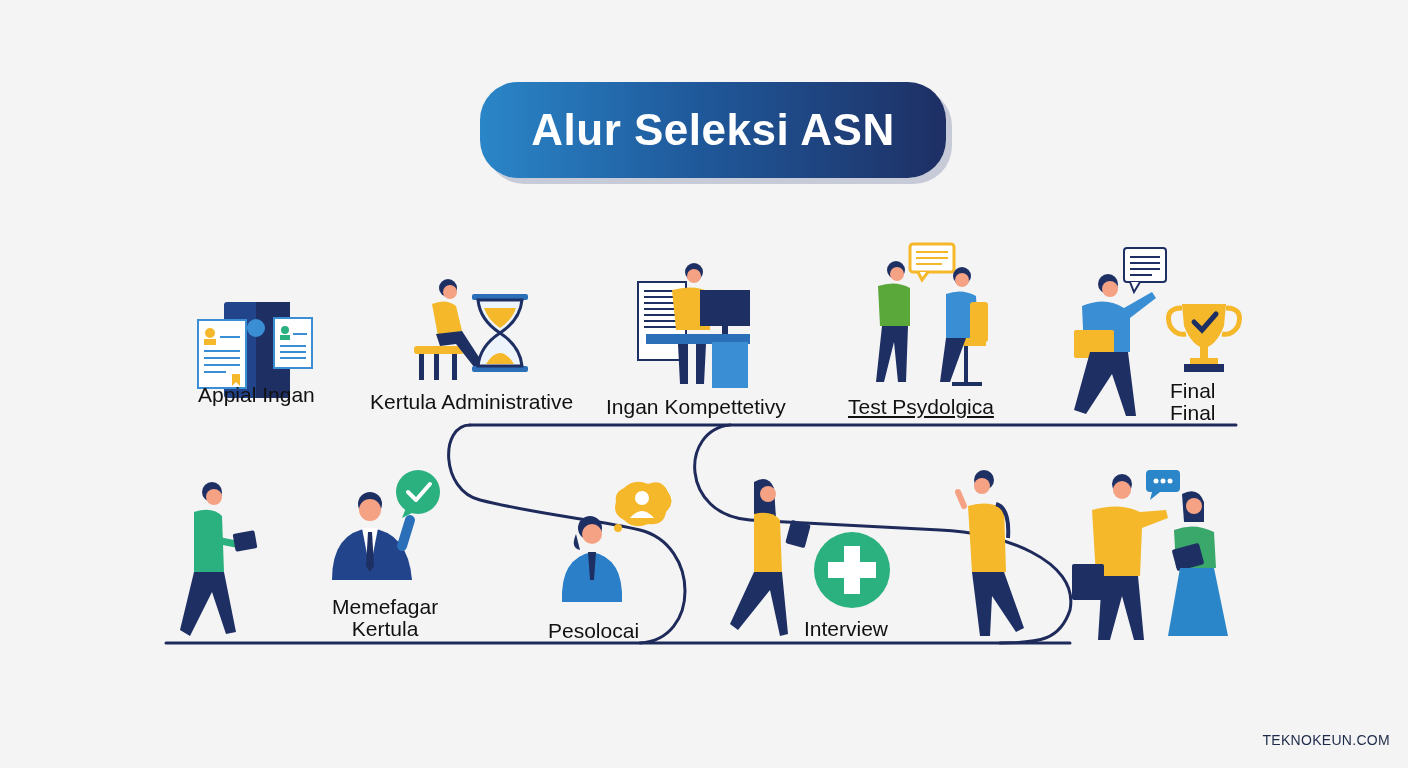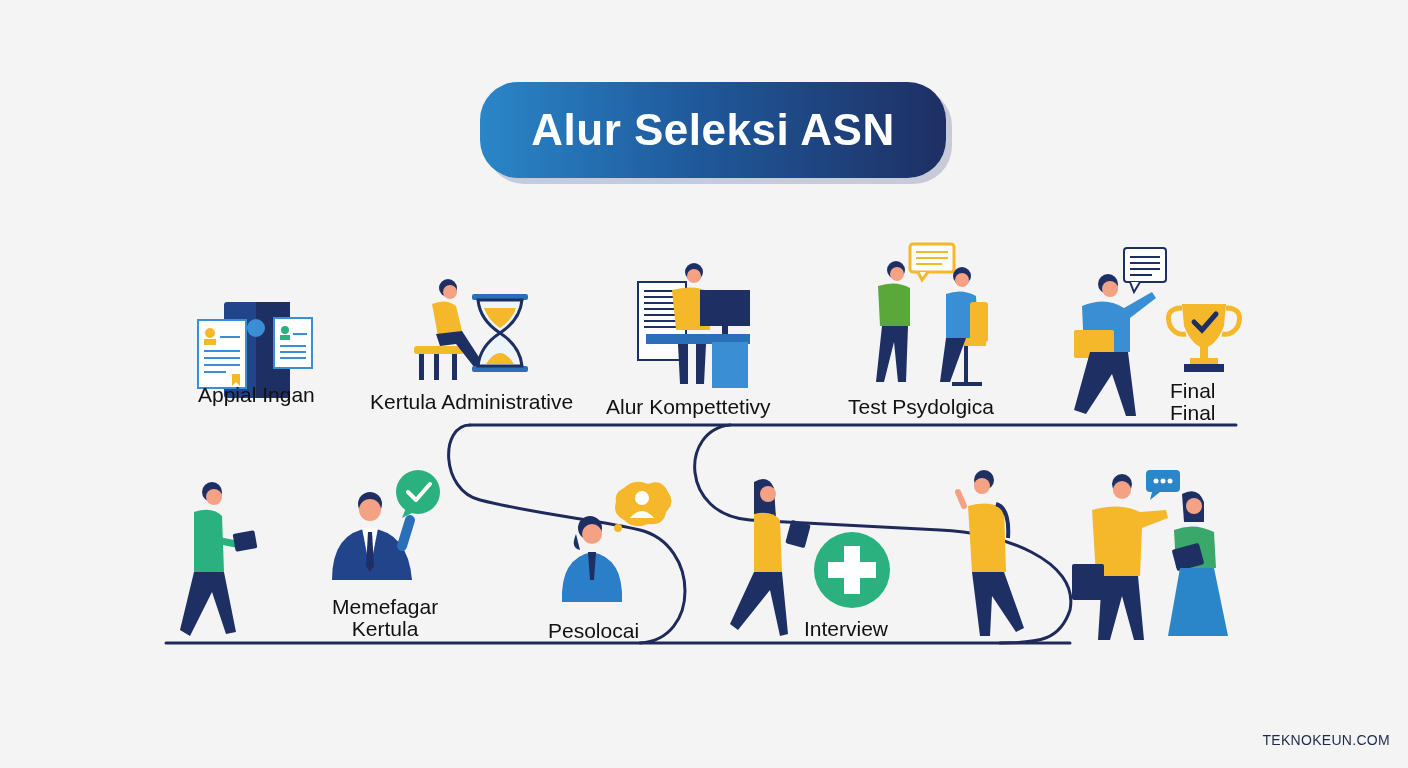--- a/index.html
+++ b/index.html
@@ -92,21 +92,21 @@
     <circle cx="58" cy="10" r="9" fill="#1e2f64"></circle>
     <circle cx="58" cy="14" r="7" fill="#f4a184"></circle>
     <path d="M36 28 Q58 22 74 30 L74 68 L40 68 Z" fill="#f5b82a"></path>
     <rect x="64" y="28" width="50" height="36" fill="#1e2f64"></rect>
     <rect x="86" y="64" width="6" height="12" fill="#1e2f64"></rect>
     <rect x="10" y="72" width="104" height="10" fill="#2a6fb8"></rect>
     <rect x="76" y="80" width="36" height="46" fill="#3a8fd4"></rect>
     <path d="M42 82 L52 82 L52 122 L44 122 Z M60 82 L70 82 L68 122 L60 122 Z" fill="#1e2f64"></path>
   </svg>
 </div>
-<div class="label" style="left:606px;top:396px;">Alur Kompettetivy</div>
+<div class="label" style="left:606px;top:396px;">Ingan Kompettetivy</div>
 
 <div class="fig" style="left:866px;top:242px;">
   <svg width="130" height="152">
     <rect x="44" y="2" width="44" height="28" rx="3" fill="#fff" stroke="#f5b82a" stroke-width="3"></rect>
     <path d="M52 30 L56 38 L62 30" fill="#fff" stroke="#f5b82a" stroke-width="3"></path>
     <g fill="#f5b82a">
         <rect x="50" y="9" width="32" height="2"></rect>
         <rect x="50" y="15" width="32" height="2"></rect>
         <rect x="50" y="21" width="26" height="2"></rect>
       </g>
@@ -117,21 +117,21 @@
     <circle cx="96" cy="34" r="9" fill="#1e2f64"></circle>
     <circle cx="96" cy="38" r="7" fill="#f4a184"></circle>
     <path d="M80 52 Q96 46 110 54 L112 96 L80 96 Z" fill="#3a8fd4"></path>
     <rect x="104" y="60" width="18" height="40" rx="3" fill="#f5b82a"></rect>
     <rect x="80" y="96" width="40" height="8" fill="#f5b82a"></rect>
     <path d="M80 96 L100 96 L84 140 L74 140 Z" fill="#1e2f64"></path>
     <rect x="98" y="104" width="4" height="36" fill="#1e2f64"></rect>
     <rect x="86" y="140" width="30" height="4" fill="#1e2f64"></rect>
   </svg>
 </div>
-<div class="label" style="left:848px;top:396px;">Test Psydolgica</div>
+<div class="label" style="left:848px;top:396px;text-decoration:underline;">Test Psydolgica</div>
 
 <div class="fig" style="left:1066px;top:246px;">
   <svg width="180" height="178">
     <rect x="58" y="2" width="42" height="34" rx="3" fill="#fff" stroke="#1e2f64" stroke-width="2"></rect>
     <path d="M64 36 L68 46 L74 36" fill="#fff" stroke="#1e2f64" stroke-width="2"></path>
     <g fill="#1e2f64">
         <rect x="64" y="10" width="30" height="2"></rect>
         <rect x="64" y="16" width="30" height="2"></rect>
         <rect x="64" y="22" width="30" height="2"></rect>
         <rect x="64" y="28" width="22" height="2"></rect>

